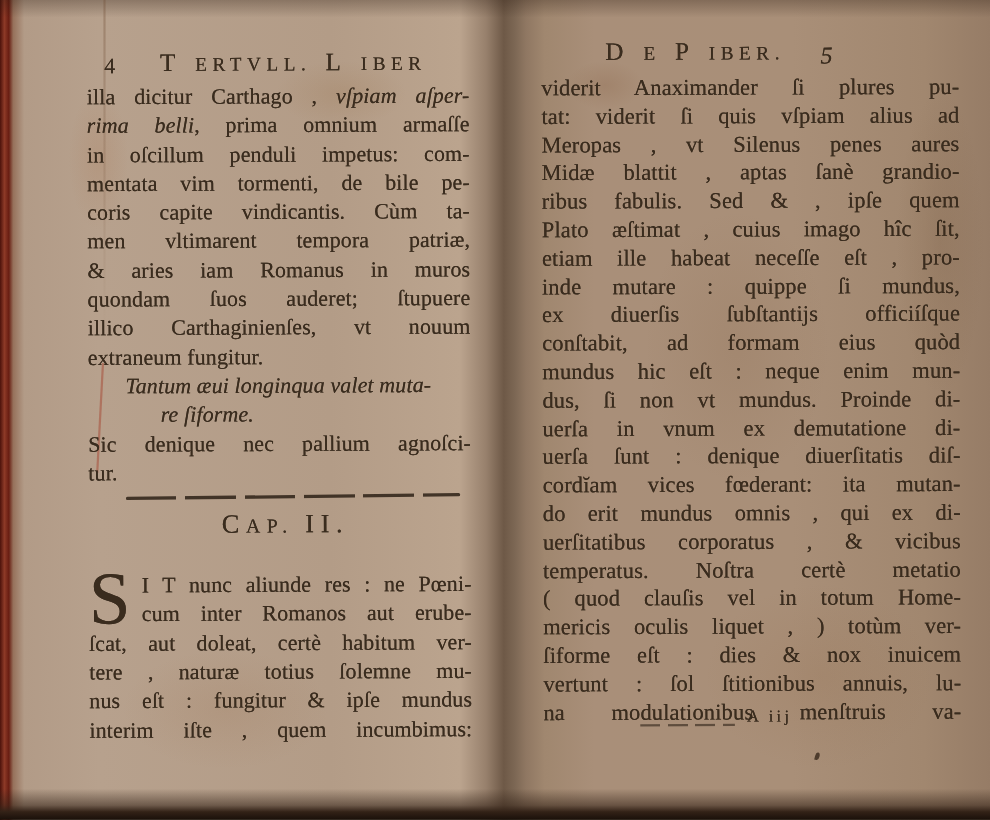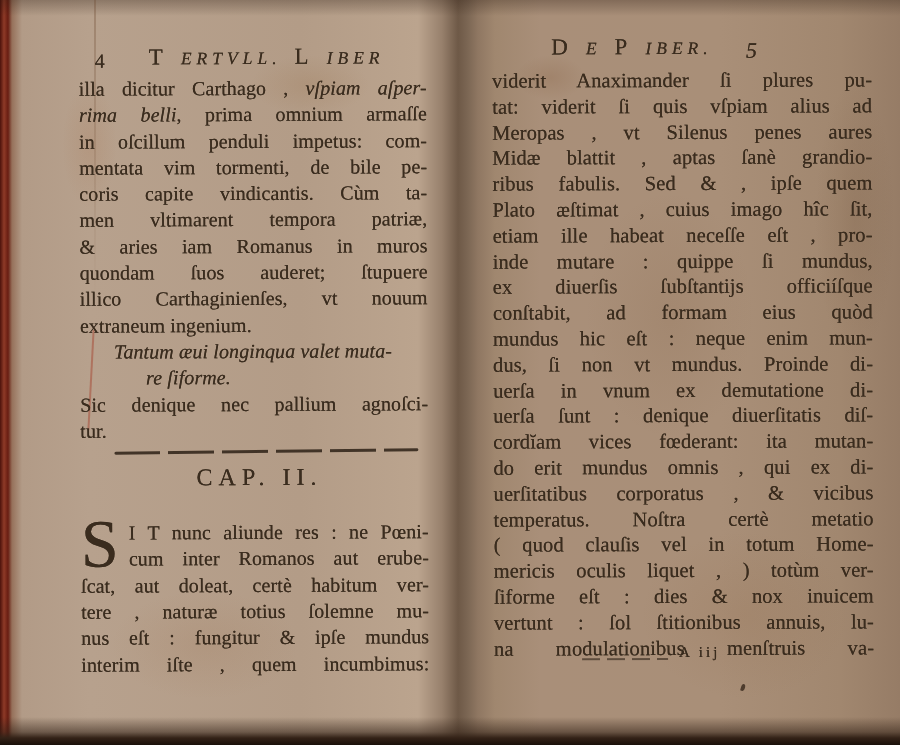--- a/index.html
+++ b/index.html
@@ -34,35 +34,35 @@
 
   
   .tblock{position:absolute;text-shadow:0 0 .6px rgba(46,34,22,.85);}
   .line{letter-spacing:.1px;}
   .just{text-align:justify;text-align-last:justify;}
   .left{text-align:left;}
   .it,.q .seg{font-style:italic;}
   .quote1{padding-left:34px;font-style:italic;}
   .quote2{padding-left:66px;font-style:italic;}
   .rt-big{font-size:23px;}
-  .rt-small{font-size:17.5px;font-style:italic;}
+  .rt-small{font-size:17.5px;}
   .rt-grp{letter-spacing:5px;margin-right:13px;}
   .rt-grp:last-child{margin-right:0;}
 
   
   .lp{left:80px;top:44px;width:348px;transform:rotate(-0.25deg);}
   .lp .line{font-size:20px;line-height:26.3px;}
   .lp-head{position:relative;height:30px;margin-bottom:1px;}
   .lp-num{position:absolute;left:16px;top:5px;font-size:20px;}
   .lp-title{text-align:center;padding-left:28px;}
   .divider{margin:7px 0 0 34px;width:304px;height:3px;border-radius:2px;transform:rotate(-0.4deg);
     background:repeating-linear-gradient(90deg,rgba(45,33,22,.85) 0 46px,rgba(45,33,22,0) 46px 54px);}
   .cap-line{margin-top:10px;text-align:center;line-height:28px;letter-spacing:6px;padding-left:10px;}
   .cap-big{font-size:24px;}
-  .cap-small{font-size:24px;}
+  .cap-small{font-size:18px;}
   .para2{position:relative;margin-top:25px;}
   .dropcap{position:absolute;left:0;top:-5px;font-size:68px;line-height:58px;}
   .drop-ind{padding-left:48px;}
 
   
   .rp{left:493px;top:34px;width:380px;transform:rotate(-0.2deg);}
   .rp .line{font-size:20.5px;line-height:25.8px;}
   .rp-head{position:relative;height:30px;margin-bottom:4px;}
   .rp-title{text-align:center;padding-right:100px;}
   .rp-num{position:absolute;left:254px;top:4px;font-size:22px;font-style:italic;}
@@ -94,21 +94,21 @@
     <div id="lp-body">
         <div class="line just"><span>illa dicitur Carthago , </span><span class="it">vſpiam aſper-</span></div>
         <div class="line just"><span class="it">rima belli</span><span>, prima omnium armaſſe</span></div>
         <div class="line just"><span>in oſcillum penduli impetus: com-</span></div>
         <div class="line just"><span>mentata vim tormenti, de bile pe-</span></div>
         <div class="line just"><span>coris capite vindicantis. Cùm ta-</span></div>
         <div class="line just"><span>men vltimarent tempora patriæ,</span></div>
         <div class="line just"><span>&amp; aries iam Romanus in muros</span></div>
         <div class="line just"><span>quondam ſuos auderet; ſtupuere</span></div>
         <div class="line just"><span>illico Carthaginienſes, vt nouum</span></div>
-        <div class="line left"><span>extraneum ingenium.</span></div>
+        <div class="line left"><span>extraneum fungitur.</span></div>
         <div class="line left quote1"><span class="it">Tantum æui longinqua valet muta-</span></div>
         <div class="line left quote2"><span class="it">re ſiforme.</span></div>
         <div class="line just"><span>Sic denique nec pallium agnoſci-</span></div>
         <div class="line left"><span>tur.</span></div>
       </div>
     <div class="divider"></div>
     <div class="cap-line" id="lp-chapter"><span class="cap-big">C</span><span class="cap-small">AP. </span><span class="cap-big">II.</span></div>
     <div class="para2">
       <span class="dropcap">S</span>
       <div id="lp-chapter-body">

